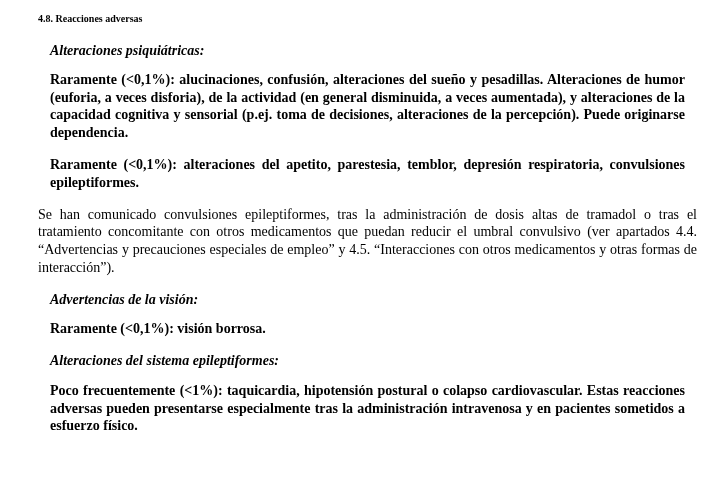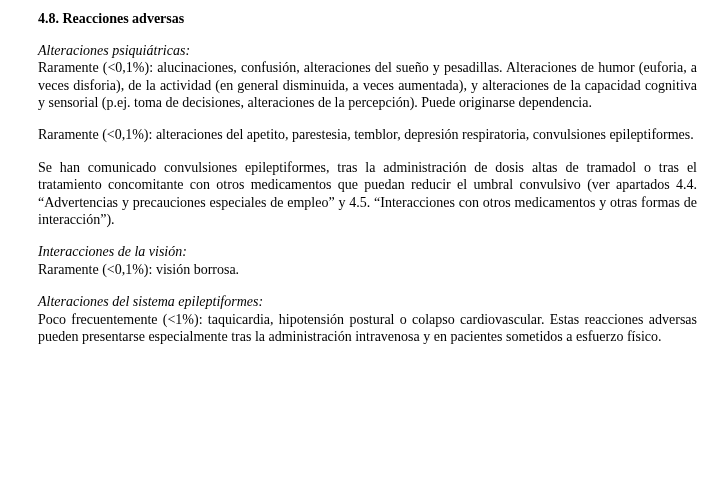--- a/index.html
+++ b/index.html
@@ -16,38 +16,39 @@
     font-size: 14px;
     line-height: 17.6px;
   }
   .page {
     box-sizing: border-box;
     width: 727px;
     height: 502px;
     padding: 10px 30px 0 38px;
   }
   .doc-heading {
-    font-size: 14px;
+    font-size: 10px;
     font-weight: bold;
     margin: 0 0 14px 0;
   }
   .para {
     margin: 0 0 14.5px 0;
     text-align: justify;
   }
   .section {
     margin: 0 0 14.5px 0;
   }
   .section-title {
     font-style: italic;
     margin: 0;
   }
   .section p {
-    margin: 0;
+    margin: 12px;
     text-align: justify;
+    font-weight: bold;
   }
 </style>
 </head>
 <body>
 
 <div class="page">
 
   <h1 class="doc-heading">4.8. Reacciones adversas</h1>
 
 
@@ -56,21 +57,21 @@
     <p>Raramente (&lt;0,1%): alucinaciones, confusión, alteraciones del sueño y pesadillas. Alteraciones de humor (euforia, a veces disforia), de la actividad (en general disminuida, a veces aumentada), y alteraciones de la capacidad cognitiva y sensorial (p.ej. toma de decisiones, alteraciones de la percepción). Puede originarse dependencia.</p>
   </div>
 
   <div class="section">
     <p>Raramente (&lt;0,1%): alteraciones del apetito, parestesia, temblor, depresión respiratoria, convulsiones epileptiformes.</p>
   </div>
 
   <p class="para">Se han comunicado convulsiones epileptiformes, tras la administración de dosis altas de tramadol o tras el tratamiento concomitante con otros medicamentos que puedan reducir el umbral convulsivo (ver apartados 4.4. “Advertencias y precauciones especiales de empleo” y 4.5. “Interacciones con otros medicamentos y otras formas de interacción”).</p>
 
   <div class="section">
-    <p class="section-title">Interacciones de la visión:</p>
+    <p class="section-title">Advertencias de la visión:</p>
     <p>Raramente (&lt;0,1%): visión borrosa.</p>
   </div>
 
   <div class="section">
     <p class="section-title">Alteraciones del sistema epileptiformes:</p>
     <p>Poco frecuentemente (&lt;1%): taquicardia, hipotensión postural o colapso cardiovascular. Estas reacciones adversas pueden presentarse especialmente tras la administración intravenosa y en pacientes sometidos a esfuerzo físico.</p>
   </div>
 
 </div>
 

